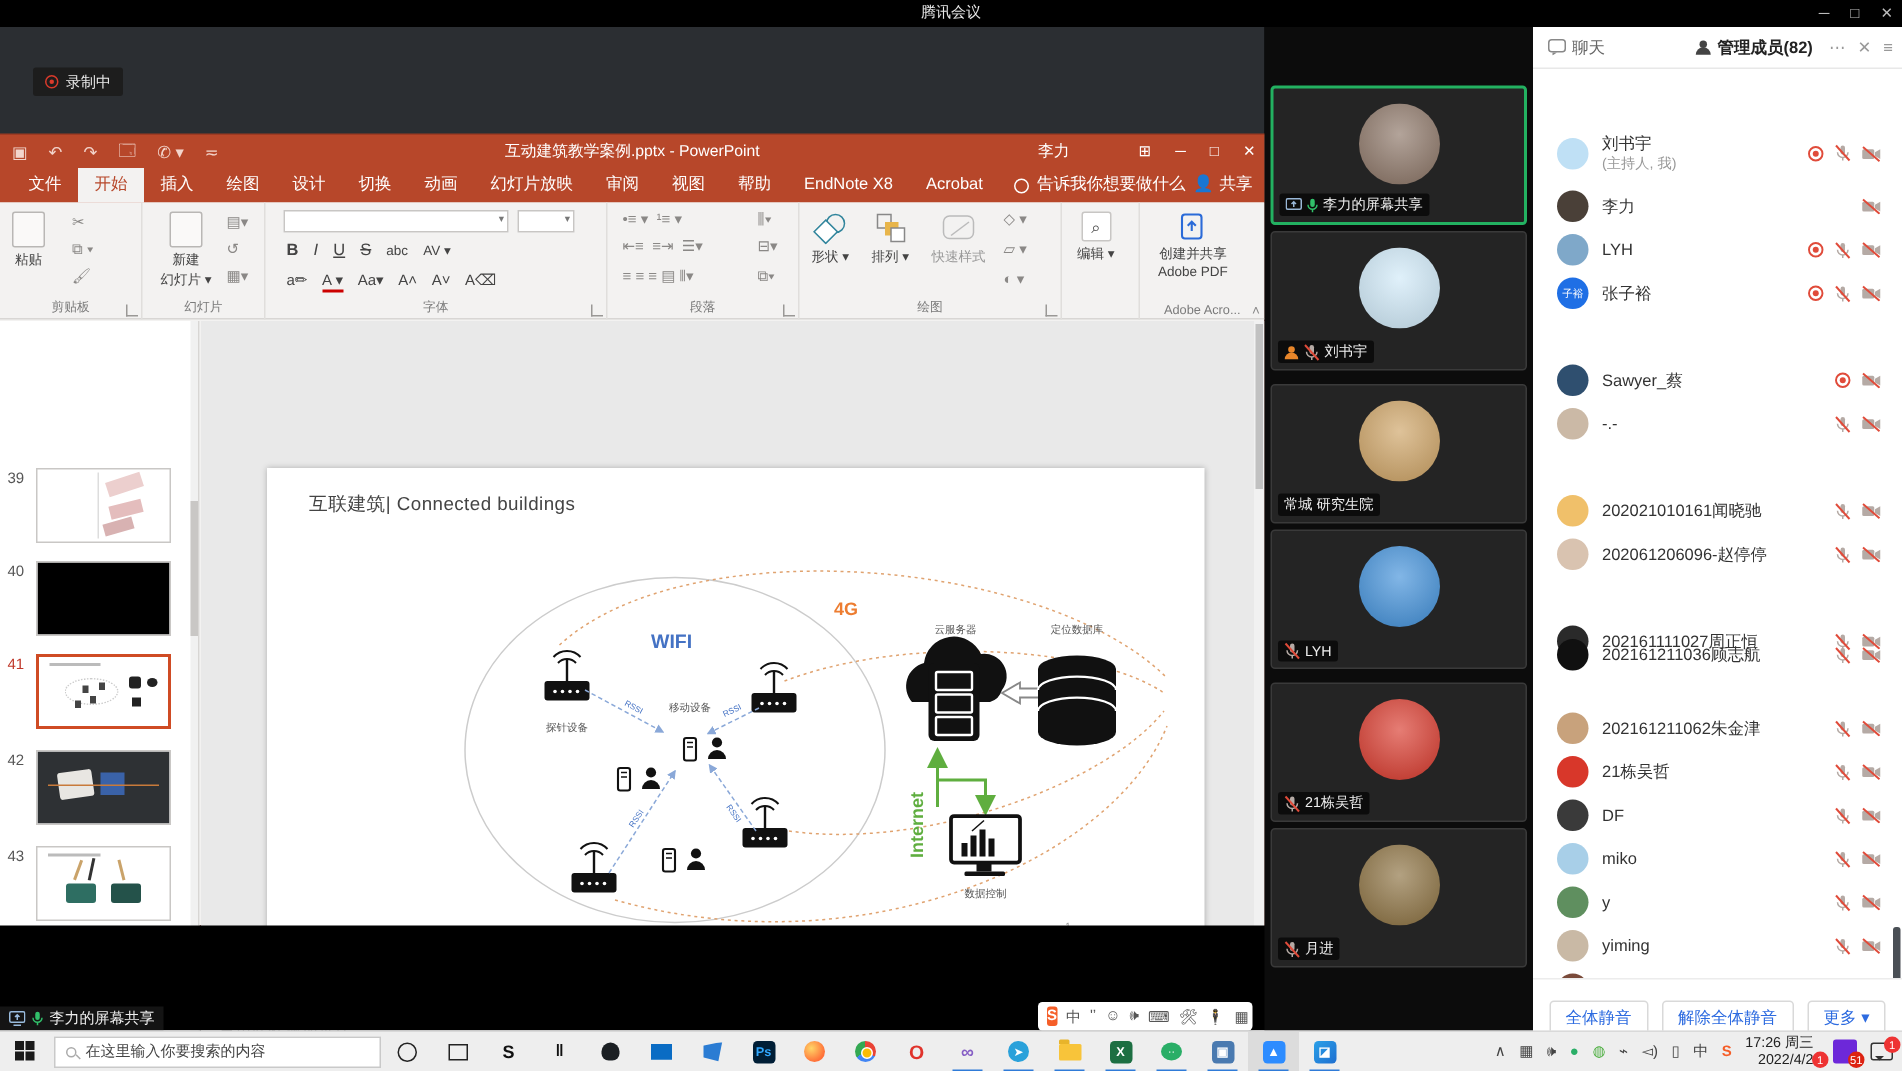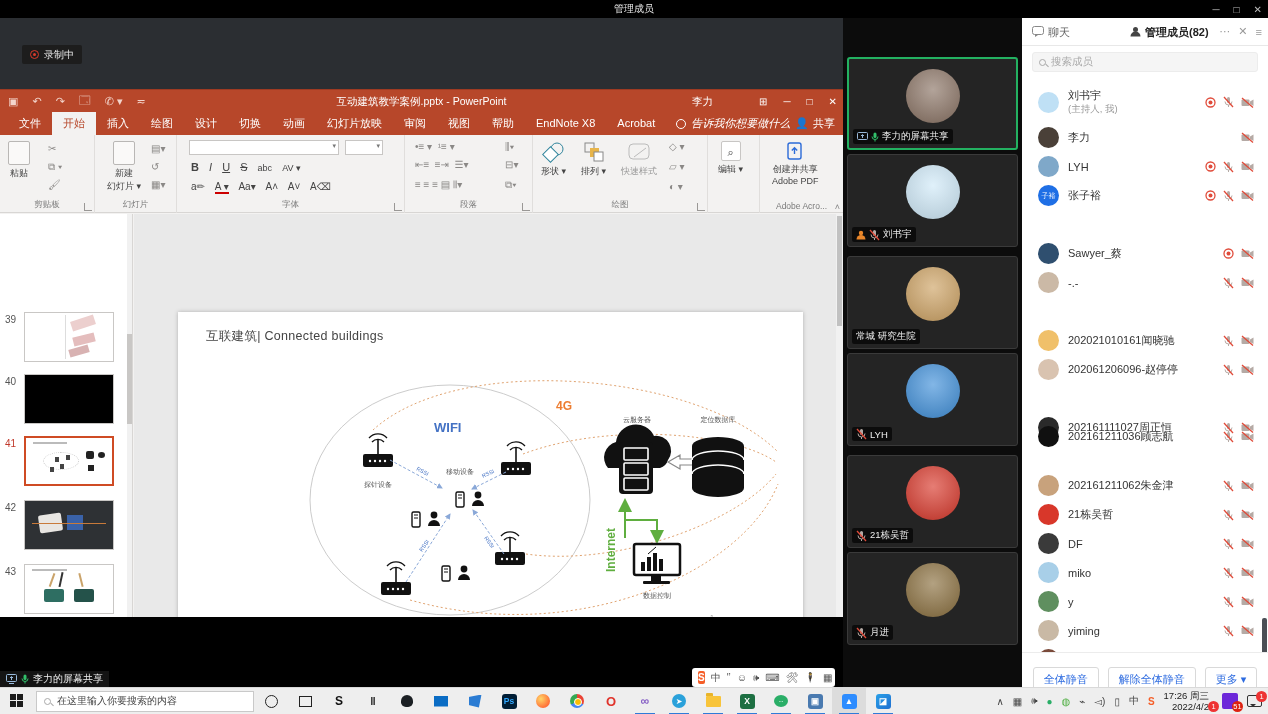--- a/index.html
+++ b/index.html
@@ -18,21 +18,21 @@
   
   .ppt { left:0; top:90px; width:843px; height:527px; background:#f3f2f1; outline:1px solid #9e3a22; }
   .ppt-titlebar { left:0; top:0; width:843px; height:22px; background:#b7472a; color:#fff; }
   .qat { left:8px; top:0; height:22px; display:flex; gap:14px; align-items:center; font-size:11px; color:#f3d5cc; }
   .ppt-title { width:100%; text-align:center; font-size:10.5px; line-height:22px; color:#fff; }
   .ppt-account { right:130px; top:0; font-size:10.5px; line-height:22px; color:#fff; }
   .ppt-wctrls { right:6px; top:0; height:22px; display:flex; gap:16px; align-items:center; font-size:10px; color:#fff; }
   .tabrow { left:0; top:22px; width:843px; height:23px; background:#b7472a; display:flex; align-items:flex-end; padding-left:8px; }
   .tab { height:23px; line-height:23px; padding:0 11px; font-size:11px; color:#fff; white-space:nowrap; }
   .tab.active { background:#f3f2f1; color:#b7472a; }
-  .tellme { display:flex; align-items:center; gap:5px; color:#fff; font-size:11px; padding:0 10px; height:23px; line-height:23px;font-style:italic;}
+  .tellme { display:flex; align-items:center; gap:5px; color:#fff; font-size:11px; padding:0 10px; height:23px; line-height:23px;}
   .bulb { width:10px; height:10px; border:1.2px solid #fff; border-radius:50%; display:inline-block; }
   .share-btn { position:absolute; right:8px; bottom:0; height:23px; line-height:23px; color:#fff; font-size:11px; display:flex; gap:4px; align-items:center; }
   
   .ribbon { left:0; top:45px; width:843px; height:78px; background:#f3f2f1; border-bottom:1px solid #d8d6d4; }
   .rgroup { position:absolute; top:0; height:78px; border-right:1px solid #e0dedc; }
   .rlabel { position:absolute; bottom:2px; width:100%; text-align:center; font-size:8.5px; color:#7a7a7a; }
   .bigbtn { position:absolute; display:flex; flex-direction:column; align-items:center; gap:2px; color:#444; font-size:9px; text-align:center; }
   .ico-sq { width:22px; height:24px; border:1px solid #b9b7b5; background:#faf9f8; border-radius:2px; }
   .mini { color:#8a8886; font-size:10px; line-height:12px; }
   .combo { background:#fff; border:1px solid #c8c6c4; height:15px; font-size:8px; color:#999; position:absolute; }
@@ -106,21 +106,21 @@
   .trayapp { position:relative; width:16px; height:16px; background:#6d28d9; border-radius:2px; }
   .bubble { position:relative; width:15px; height:12px; border:1.5px solid #333; border-radius:2px; }
   .bubble::after { content:""; position:absolute; left:2px; bottom:-4px; border:3px solid transparent; border-top-color:#333; }
 </style>
 </head>
 <body>
 
 <div class="screen">
 
   <div class="abs mt-bar">
-    <div class="mt-title">管理成员</div>
+    <div class="mt-title">腾讯会议</div>
     <div class="abs mt-ctrls">
       <span>─</span>
       <span>□</span>
       <span>✕</span>
     </div>
   </div>
 
   <div class="abs shared-bg"></div>
   <div class="abs rec-badge">
     <span class="rec-dot"></span>
@@ -562,24 +562,20 @@
             <path d="M0.5 10.5 a5 5 0 0 1 10 0 z" fill="#444"></path>
           </svg>
         <span>管理成员(82)</span>
       </div>
       <div class="p-x">
         <span>⋯</span>
         <span>✕</span>
         <span>≡</span>
       </div>
     </div>
-    <div class="search">
-      <span class="mag"></span>
-      <span>搜索成员</span>
-    </div>
     <div class="mlist" id="mlist">
         <div class="mrow" style="top: 6px; height: 40px;">
           <div class="mava" style="background:#bfe0f5"></div>
           <div class="mname">刘书宇<div class="msub">(主持人, 我)</div></div>
           <div class="mics">
             <svg width="11" height="11">
               <circle cx="5.5" cy="5.5" r="4.5" fill="none" stroke="#e04b3a" stroke-width="1.3"></circle>
               <circle cx="5.5" cy="5.5" r="2" fill="#e04b3a"></circle>
             </svg>
             <svg width="11" height="12">

